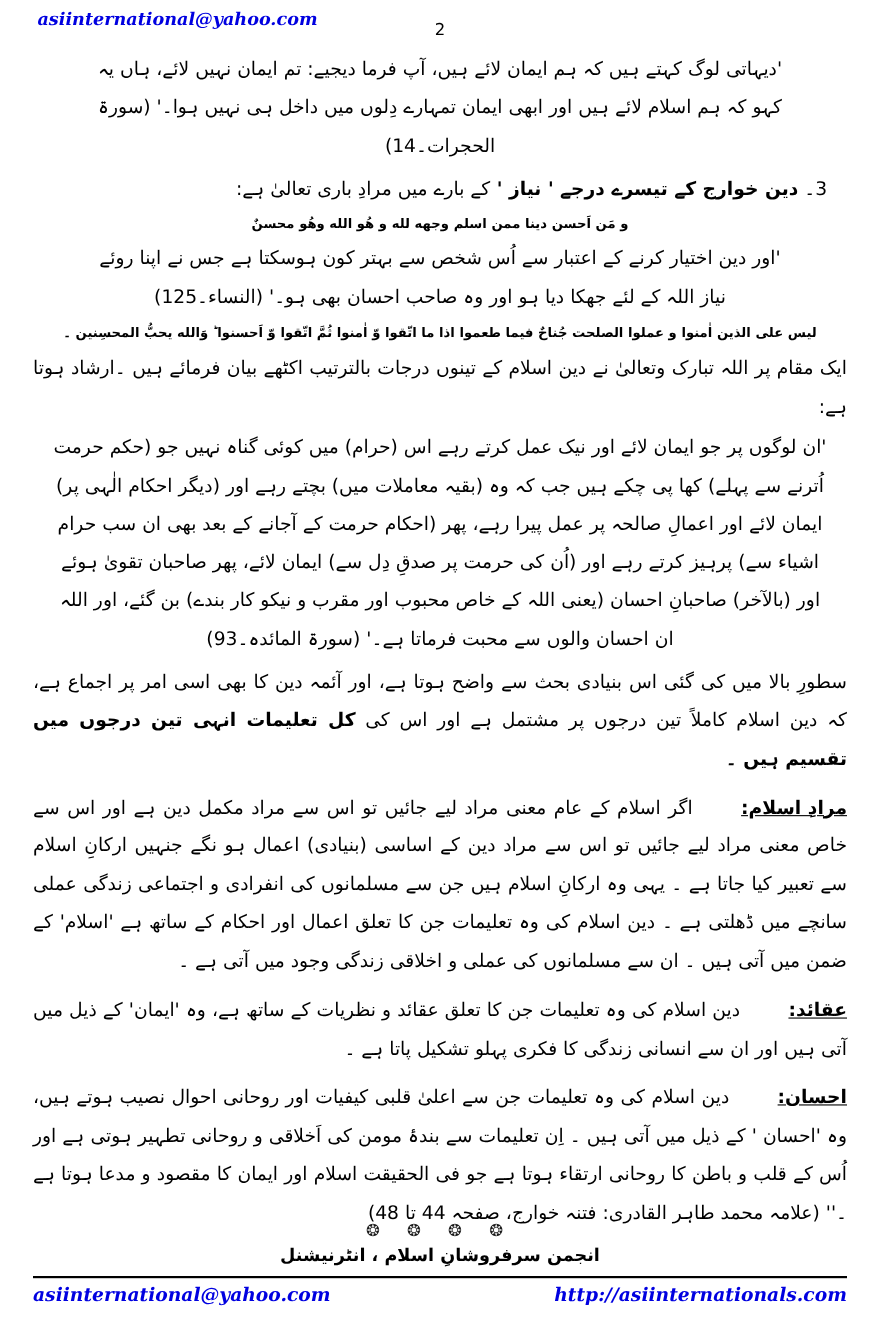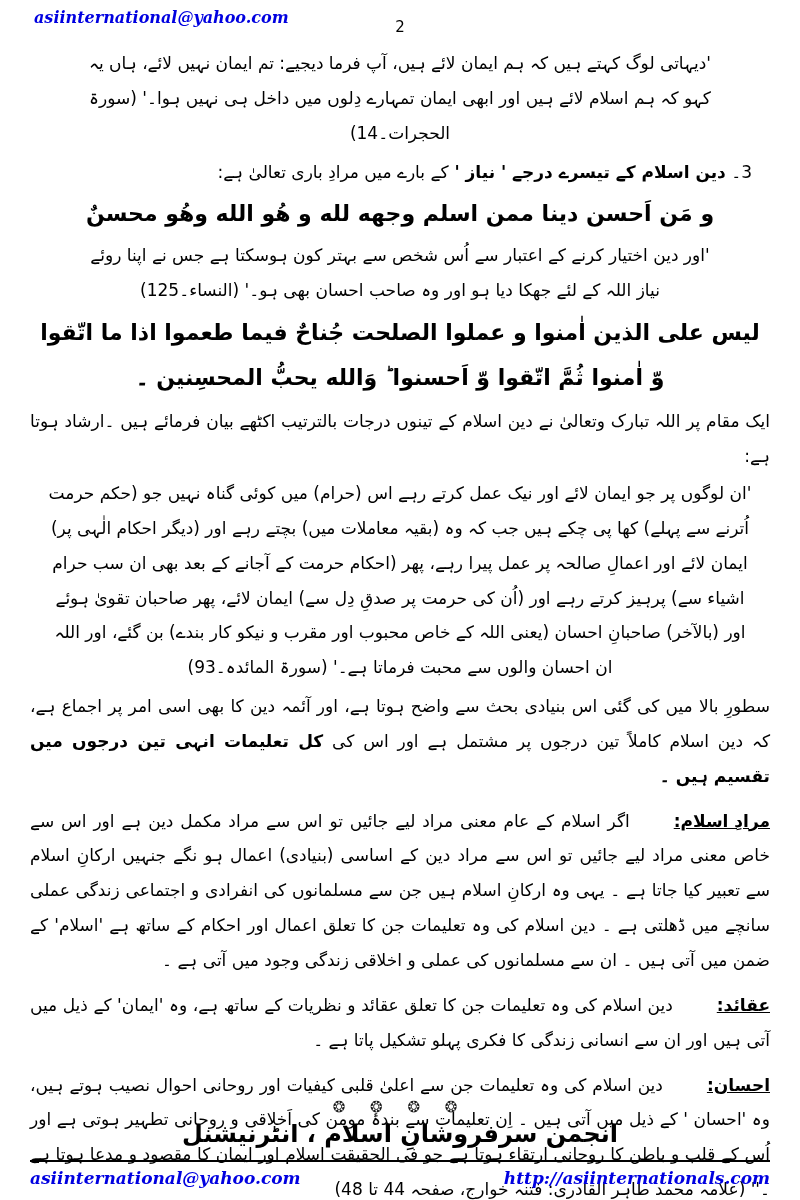--- a/index.html
+++ b/index.html
@@ -19,39 +19,39 @@
     color: #0000e0; font-size: 16px; text-decoration: none;
   }
   .page-num { position: absolute; left: 50%; transform: translateX(-50%); top: 12px; font-size: 15px; }
 
   
   .urdu { direction: rtl; unicode-bidi: embed; font-size: 17px; line-height: 2.05; }
   .quote { text-align: center; margin: 0 auto; }
   .q1 { width: 650px; }
   .t1 { width: 620px; margin-top: 2px; }
   .t2 { width: 706px; margin-top: 2px; }
-  .verse { text-align: center; font-weight: bold; font-size: 22px; margin: 2px auto 2px auto; }
+  .verse { text-align: center; font-weight: bold; font-size: 12px; margin: 2px auto 2px auto; }
   .heading { text-align: right; margin: 4px 18px 2px 0; }
   .h-bold, .h-term { font-weight: bold; }
   .jpara { text-align: justify; margin-top: 4px; }
   .b { font-weight: bold; }
 
   .section { margin-top: 10px; text-align: justify; }
   .sec-label {
     float: right; font-weight: bold; text-decoration: underline;
     margin-left: 44px;
   }
   .section::after { content: ""; display: block; clear: both; }
 
   
   .footer { position: absolute; left: 30px; right: 30px; bottom: 12px; }
   .orn { text-align: center; font-size: 15px; letter-spacing: 10px; color: #1a1a1a; }
   .org {
     direction: rtl; text-align: center; font-weight: bold;
-    font-size: 24px; margin-top: 2px; line-height: 1.4;
+    font-size: 16px; margin-top: 2px; line-height: 1.4;
   }
   .foot-rule { border: none; border-top: 2px solid #000; margin: 8px 0 6px 0; }
   .foot-row { display: flex; justify-content: space-between; align-items: baseline; }
   .foot-link {
     font-family: "DejaVu Serif", serif; font-style: italic; font-weight: bold;
     color: #0000e0; font-size: 17px; text-decoration: none;
   }
 </style>
 </head>
 <body>
@@ -59,21 +59,21 @@
 <div class="page">
 
   <div class="hdr">
     <a class="hdr-email" href="#">asiinternational@yahoo.com</a>
     <div class="page-num">2</div>
   </div>
 
   <div class="urdu quote q1">'دیہاتی لوگ کہتے ہیں کہ ہم ایمان لائے ہیں،  آپ فرما دیجیے:  تم ایمان نہیں لائے،  ہاں یہ کہو کہ ہم اسلام لائے ہیں اور ابھی ایمان تمہارے دِلوں میں داخل ہی نہیں ہوا۔'  (سورۃ الحجرات۔14)</div>
 
   <div class="urdu heading">
-    <span class="h-num">3۔ </span><span class="h-bold">دین اسلام کے تیسرے درجے</span><span class="h-term"> ' نیاز ' </span><span class="h-tail"> کے بارے میں مرادِ باری تعالیٰ ہے:</span>
+    <span class="h-num">3۔ </span><span class="h-bold">دین خوارج کے تیسرے درجے</span><span class="h-term"> ' نیاز ' </span><span class="h-tail"> کے بارے میں مرادِ باری تعالیٰ ہے:</span>
   </div>
 
   <div class="urdu verse">و مَن اَحسن دینا ممن اسلم وجهه لله و هُو الله وهُو محسنٌ</div>
 
   <div class="urdu quote t1">'اور دین اختیار کرنے کے اعتبار سے اُس شخص سے بہتر کون ہوسکتا ہے جس نے اپنا روئے نیاز اللہ کے لئے جھکا دیا ہو اور وہ صاحب احسان بھی ہو۔'  (النساء۔125)</div>
 
   <div class="urdu verse">لیس علی الذین اٰمنوا و عملوا الصلحت جُناحٌ فیما طعموا اذا ما اتّقوا وّ اٰمنوا ثُمَّ اتّقوا وّ اَحسنوا ؕ وَالله یحبُّ المحسِنین ۔</div>
 
   <div class="urdu jpara">ایک مقام پر اللہ تبارک وتعالیٰ نے دین اسلام کے تینوں درجات بالترتیب اکٹھے بیان فرمائے ہیں ۔ارشاد ہوتا ہے:</div>
 

